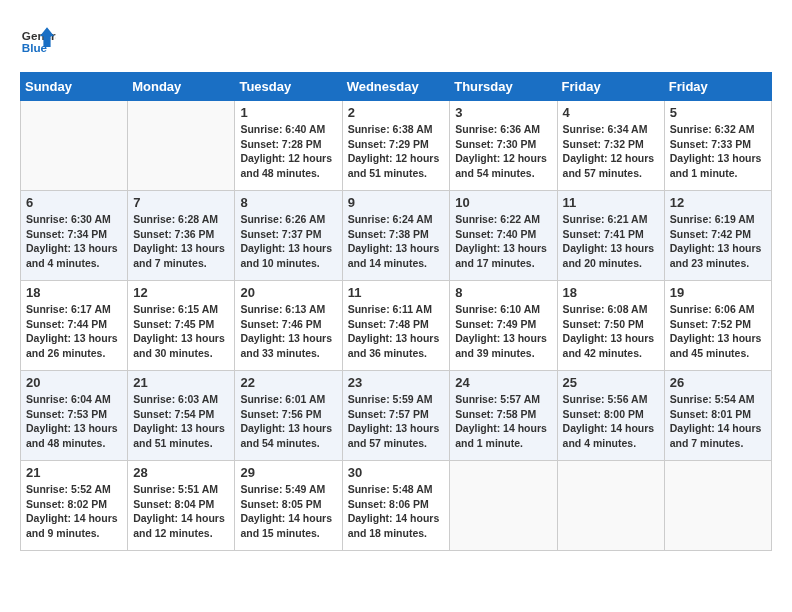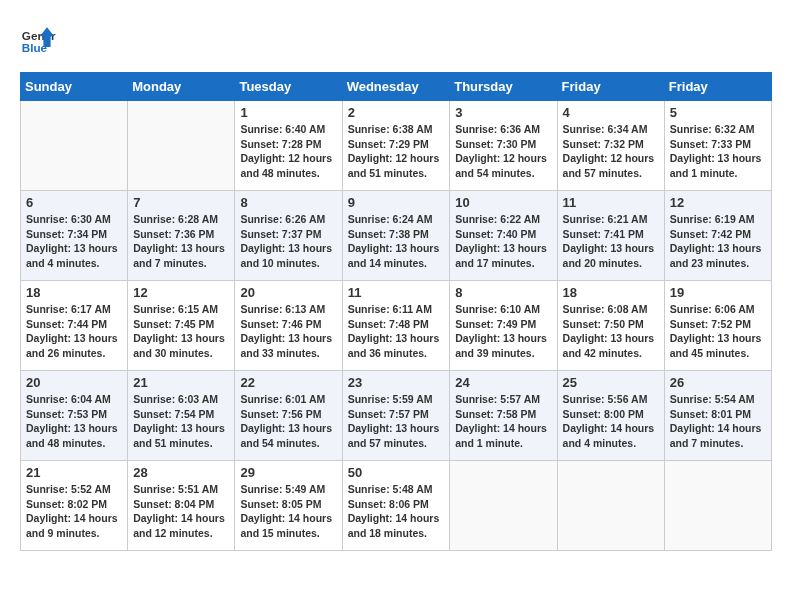--- a/index.html
+++ b/index.html
@@ -234,21 +234,21 @@
         </td>
         <td>
           <span class="day-num">28</span>
           <div class="day-info">Sunrise: 5:51 AM<br>Sunset: 8:04 PM<br>Daylight: 14 hours and 12 minutes.</div>
         </td>
         <td>
           <span class="day-num">29</span>
           <div class="day-info">Sunrise: 5:49 AM<br>Sunset: 8:05 PM<br>Daylight: 14 hours and 15 minutes.</div>
         </td>
         <td>
-          <span class="day-num">50</span>
+          <span class="day-num">30</span>
           <div class="day-info">Sunrise: 5:48 AM<br>Sunset: 8:06 PM<br>Daylight: 14 hours and 18 minutes.</div>
         </td>
         <td class="empty"></td>
         <td class="empty"></td>
         <td class="empty"></td>
       </tr>
     </tbody>
 </table>
 
 </body></html>

